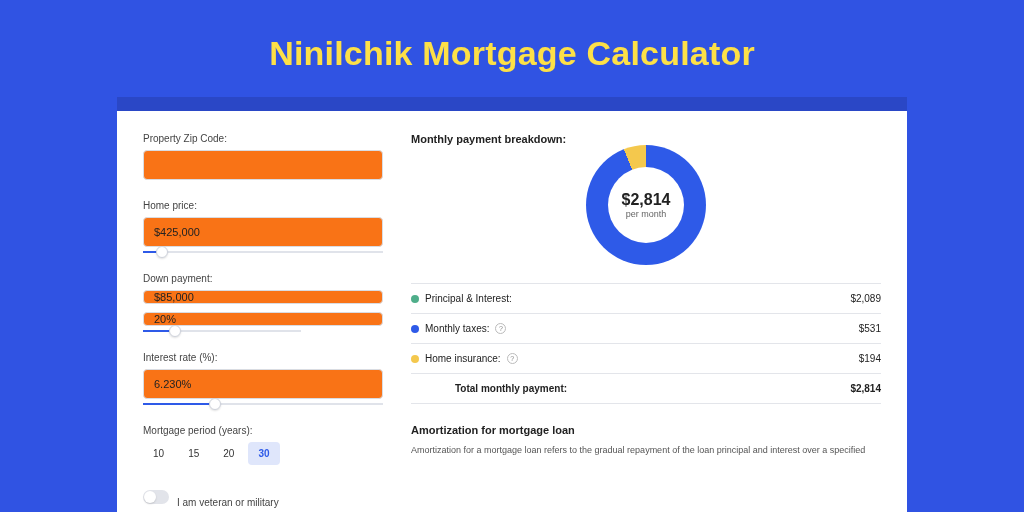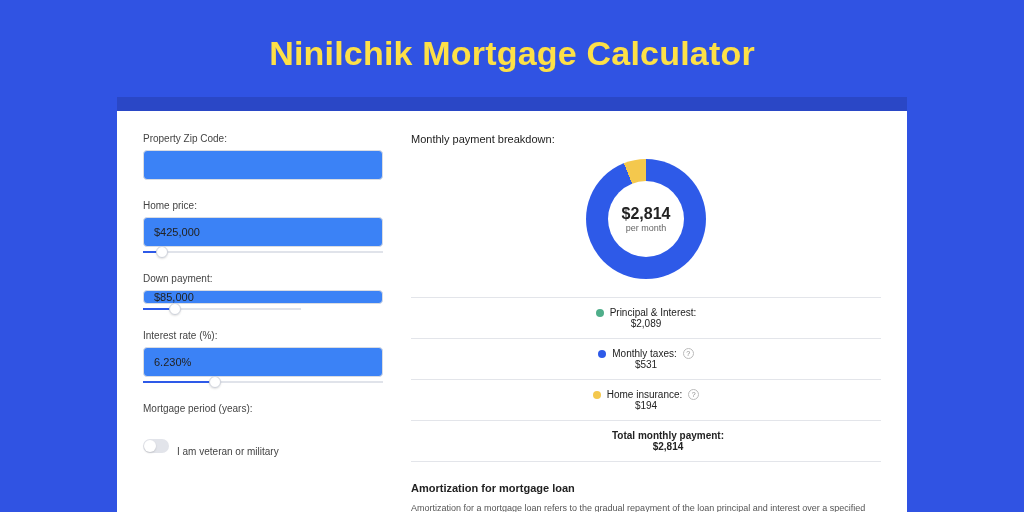--- a/index.html
+++ b/index.html
@@ -48,21 +48,21 @@
   .columns { display: flex; gap: 28px; }
   .left { width: 240px; flex: none; }
   .right { flex: 1; }
 
   .field-label { font-size: 10px; color: var(--muted); margin-bottom: 6px; }
   .input {
     width: 100%;
     height: 30px;
     border: 1px solid var(--input-border);
     border-radius: 4px;
-    background: #3b82f6;
+    background: #f97316;
     font-size: 11px;
     padding: 0 10px;
     color: var(--text);
   }
   .field { margin-bottom: 20px; }
   .stack { position: relative; }
   .slider-track {
     position: relative;
     height: 2px;
     background: #e0e3ea;
@@ -106,40 +106,39 @@
   .toggle-row { display: flex; align-items: center; gap: 8px; margin-top: 18px; }
   .toggle {
     width: 26px; height: 14px; border-radius: 999px; background: #e2e4ea; position: relative;
   }
   .toggle .knob {
     position: absolute; width: 12px; height: 12px; border-radius: 50%;
     background: #fff; top: 1px; left: 1px; box-shadow: 0 1px 2px rgba(0,0,0,0.15);
   }
   .toggle-label { font-size: 10px; color: var(--muted); margin-top: 12px; }
 
-  .section-title { font-size: 11px; font-weight: 400; margin-bottom: 14px; }
+  .section-title { font-size: 11px; font-weight: 700; margin-bottom: 0; }
   .donut-wrap { display: flex; justify-content: center; margin-bottom: 18px; }
   .donut {
     width: 120px; height: 120px; border-radius: 50%;
     position: relative;
     display: flex; align-items: center; justify-content: center;
   }
   .donut::after {
     content: ""; position: absolute; width: 76px; height: 76px; background: #fff; border-radius: 50%;
   }
   .donut-center { position: relative; z-index: 1; text-align: center; }
   .donut-amount { font-size: 16px; font-weight: 800; }
   .donut-sub { font-size: 9px; color: #666; }
 
   .rows { border-top: 1px solid var(--border); }
   .row {
     display: flex; align-items: center; justify-content: space-between;
     padding: 9px 0; border-bottom: 1px solid var(--border);
     font-size: 10px;
-    flex-direction: column;
   }
   .row .left-group { display: flex; align-items: center; gap: 6px; }
   .dot { width: 8px; height: 8px; border-radius: 50%; }
   .dot.green { background: var(--green); }
   .dot.blue { background: var(--blue); }
   .dot.yellow { background: var(--yellow); }
   .qmark {
     width: 11px; height: 11px; border-radius: 50%; border: 1px solid #bbb;
     display: inline-flex; align-items: center; justify-content: center;
     font-size: 7px; color: #888;
@@ -172,38 +171,45 @@
           <div class="slider-track">
             <div class="slider-fill" id="hp-fill" style="width: 8%;"></div>
             <div class="slider-thumb" id="hp-thumb" style="left: 8%;"></div>
           </div>
         </div>
 
         <div class="field stack">
           <div class="field-label">Down payment:</div>
           <div class="two-inputs">
             <input class="input a" value="$85,000" style="">
+            <input class="input b" value="20%" style="">
           </div>
           <div class="slider-track" style="width:66%;">
             <div class="slider-fill" id="dp-fill" style="width: 20%;"></div>
             <div class="slider-thumb" id="dp-thumb" style="left: 20%;"></div>
           </div>
         </div>
 
         <div class="field stack">
           <div class="field-label">Interest rate (%):</div>
           <input class="input" value="6.230%" style="">
           <div class="slider-track">
             <div class="slider-fill" id="ir-fill" style="width: 30%;"></div>
             <div class="slider-thumb" id="ir-thumb" style="left: 30%;"></div>
           </div>
         </div>
 
         <div class="field">
           <div class="field-label">Mortgage period (years):</div>
+          <div class="tabs" id="period-tabs">
+              <div class="tab">10</div>
+              <div class="tab">15</div>
+              <div class="tab">20</div>
+              <div class="tab active">30</div>
+            </div>
         </div>
 
         <div class="toggle-row">
           <div class="toggle">
               <div class="knob"></div>
             </div>
           <div class="toggle-label">I am veteran or military</div>
         </div>
 
       </div>

